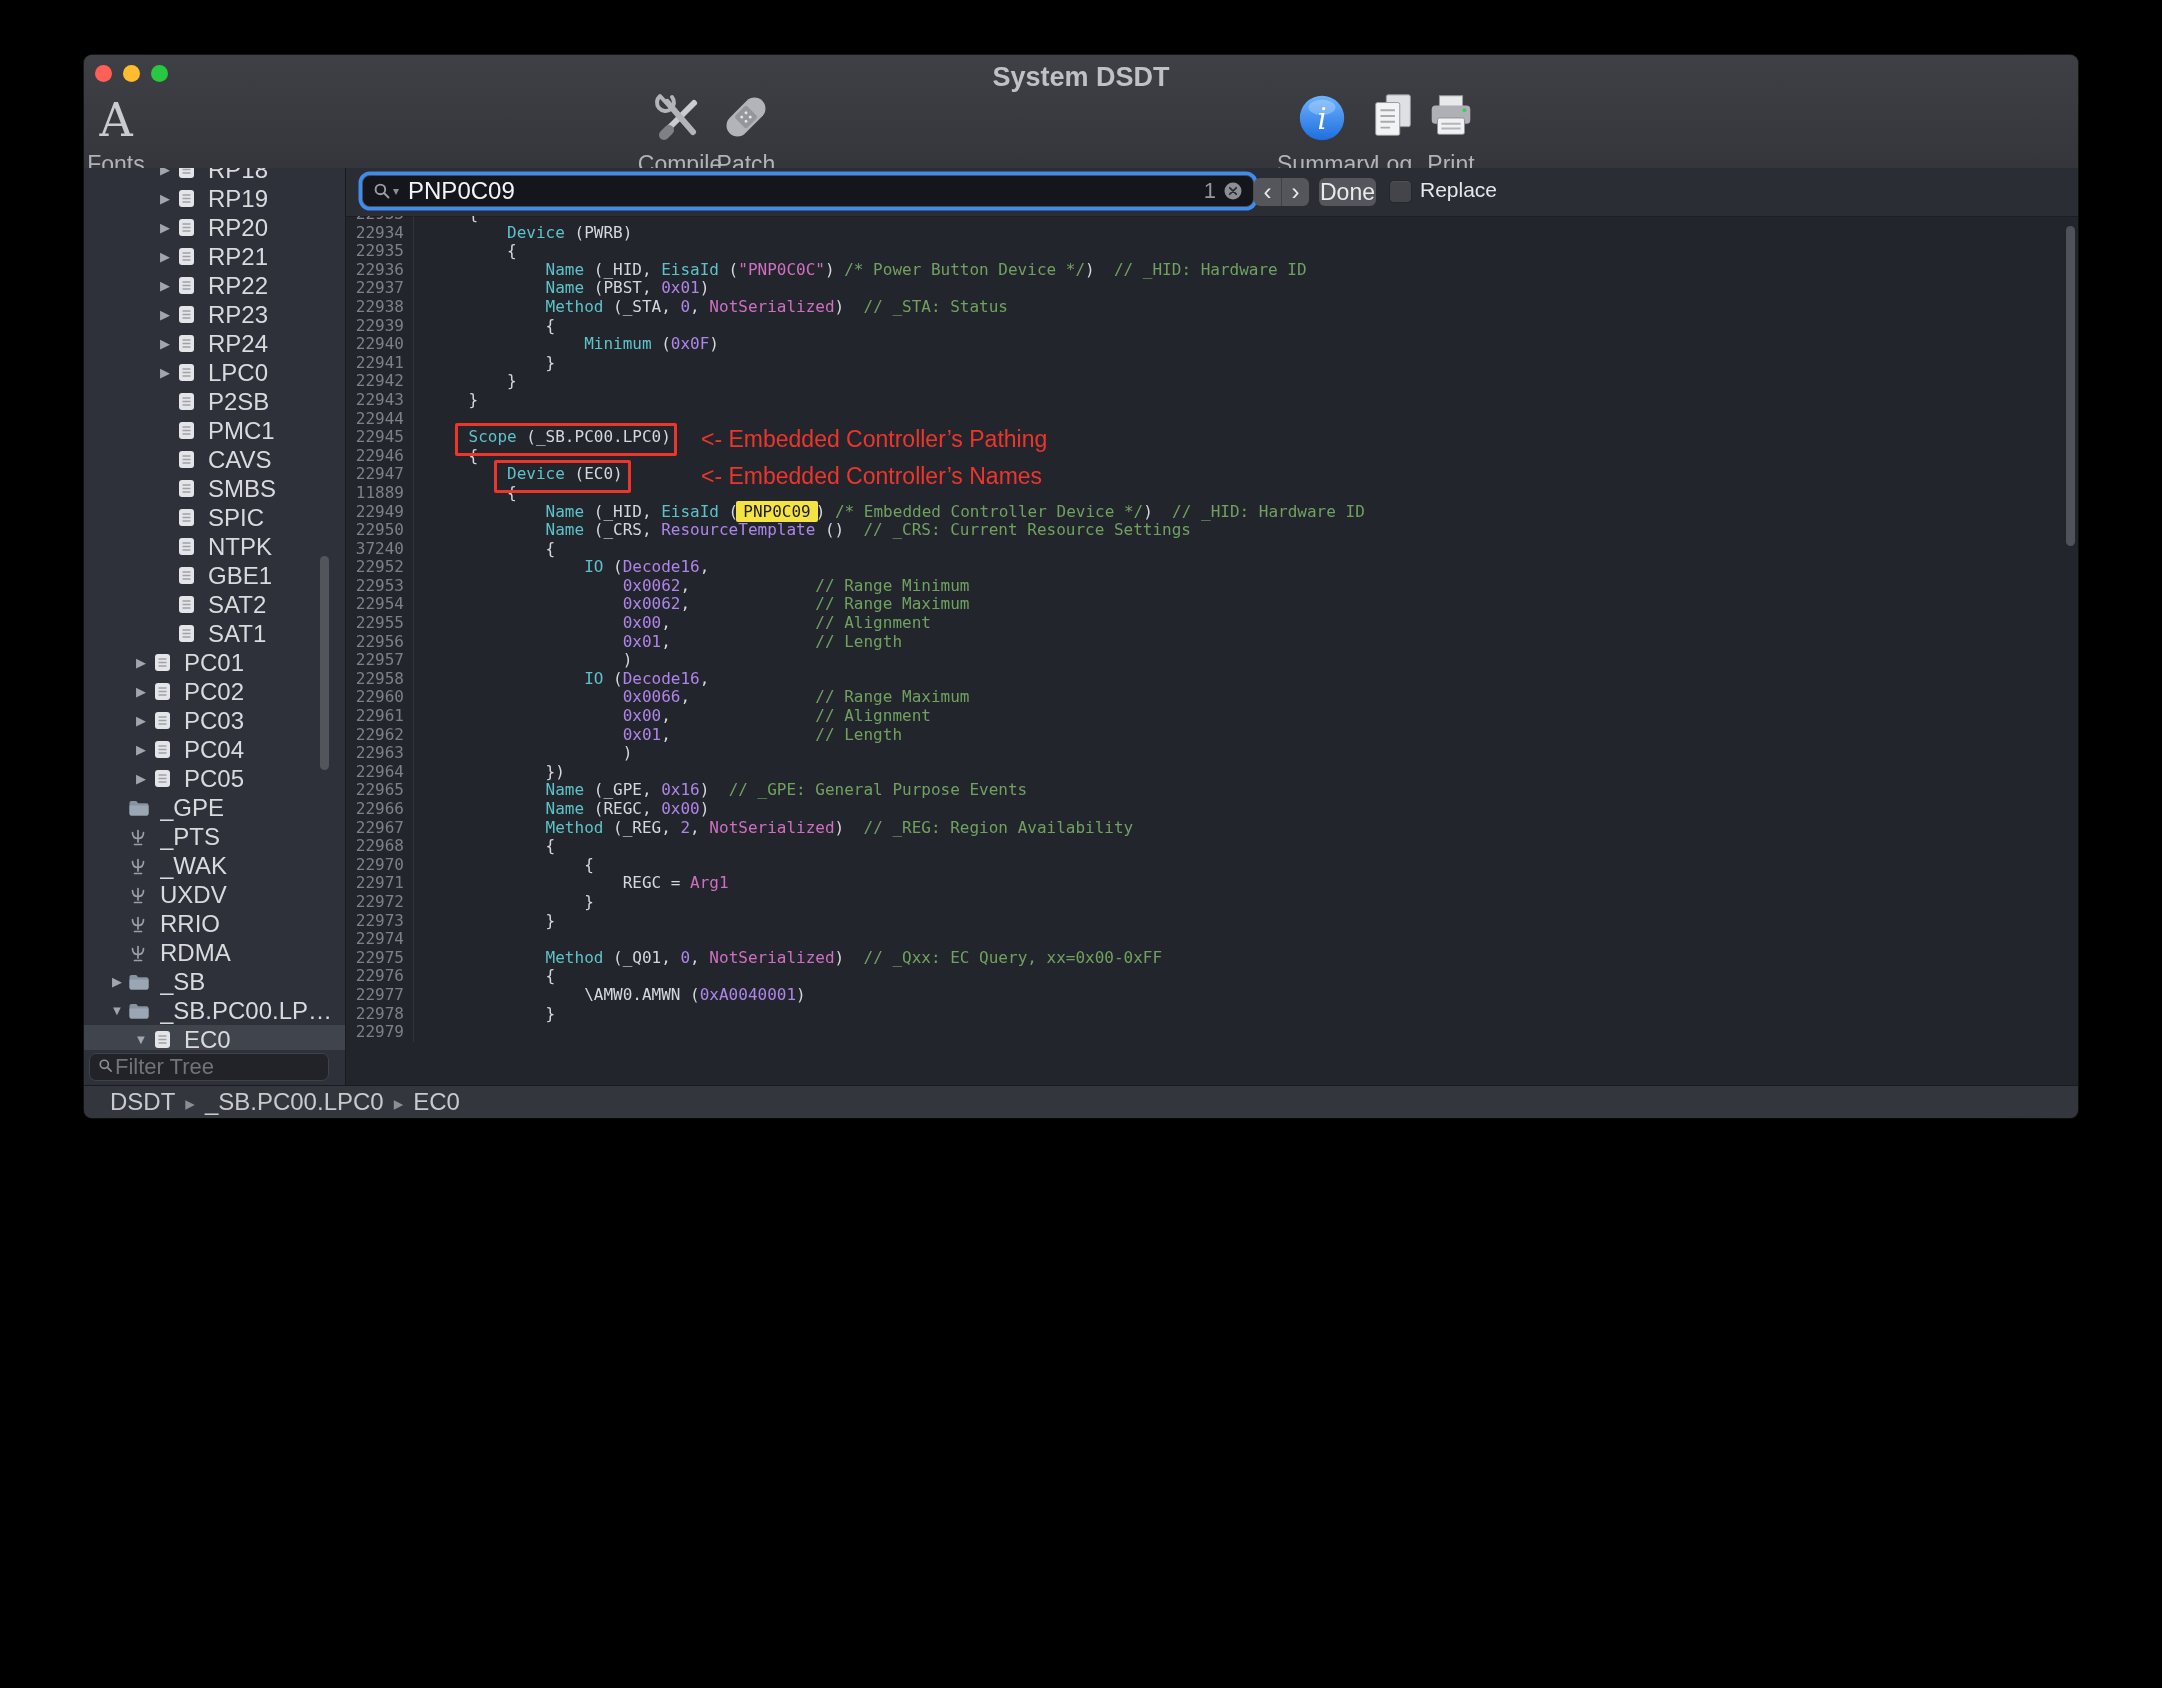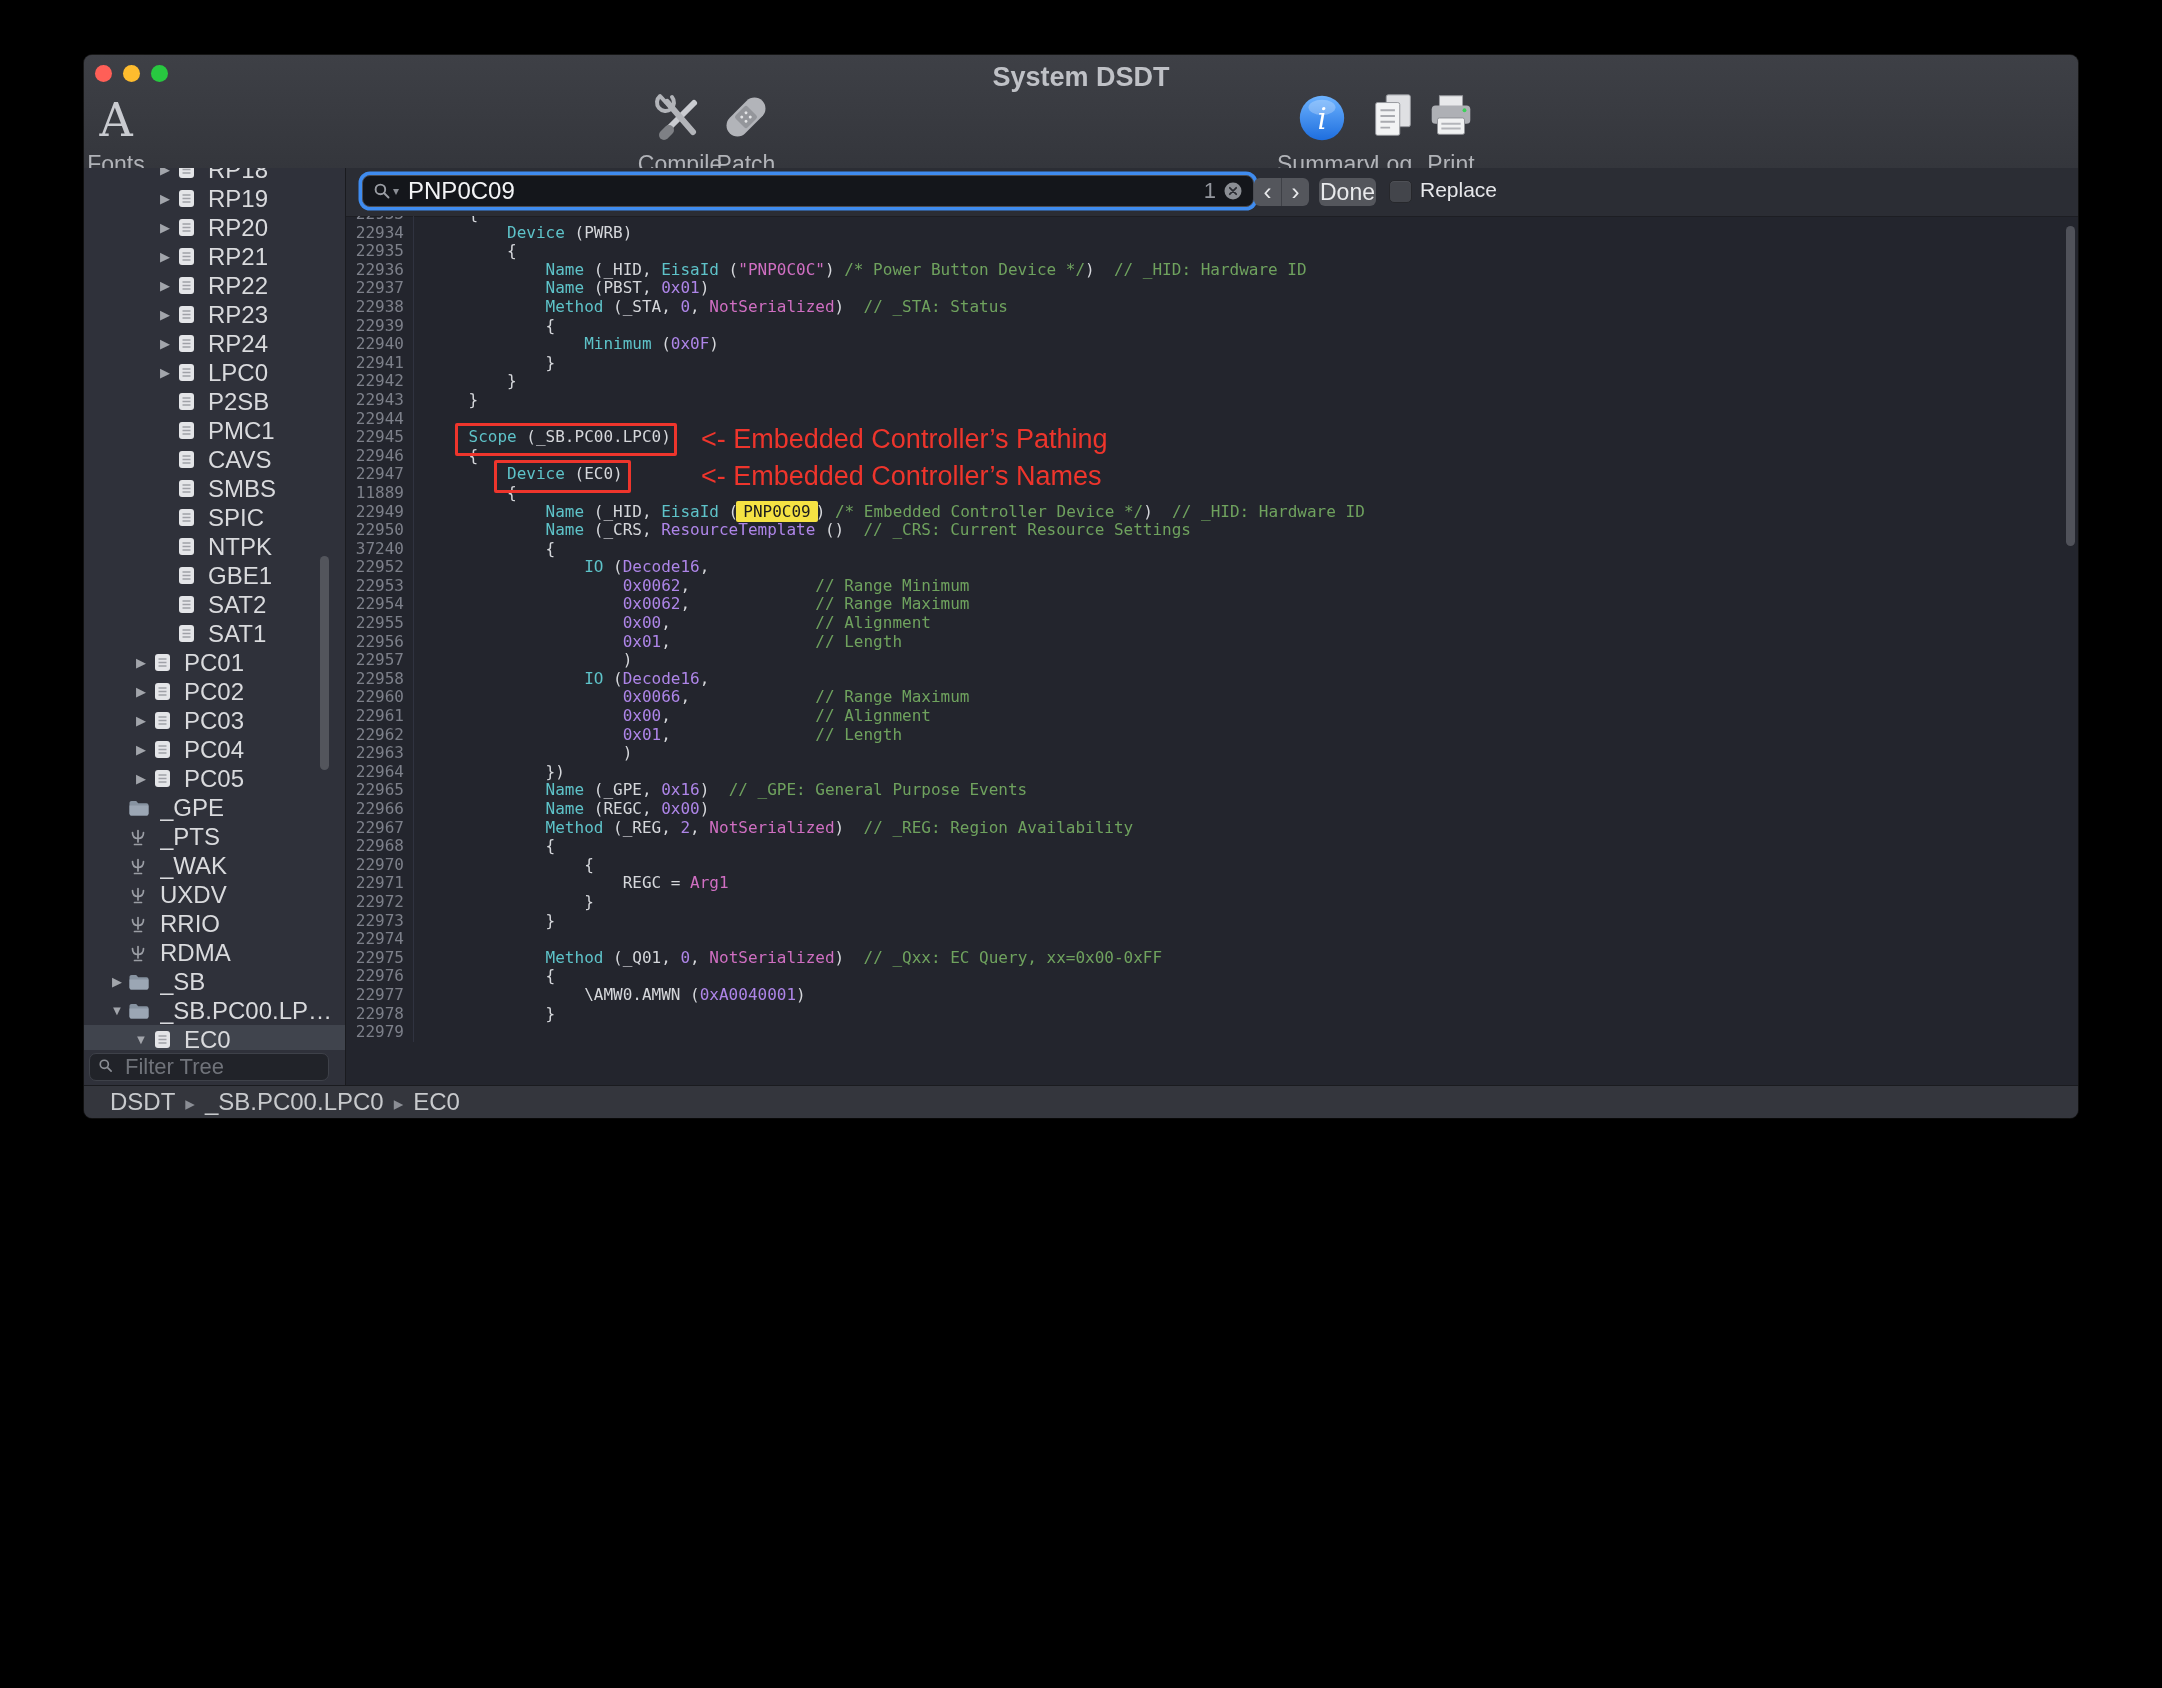--- a/index.html
+++ b/index.html
@@ -27,21 +27,21 @@
   .tree{position:absolute;top:0;left:0;right:0;bottom:36px;overflow:hidden;}
   .trow{display:flex;align-items:center;height:29px;font-size:24px;color:#d9dadd;white-space:nowrap;}
   .trow:first-child{margin-top:-13px;}
   .trow.sel{background:#40444d;}
   .tpad{display:inline-block;height:1px;flex:0 0 auto;}
   .texp{flex:0 0 22px;font-size:13px;color:#a2a5ab;text-align:center;}
   .ticn{flex:0 0 24px;height:22px;display:flex;align-items:center;margin-right:8px;}
   .tlbl{overflow:hidden;text-overflow:ellipsis;}
   .sb-thumb{position:absolute;left:236px;top:388px;width:9px;height:214px;border-radius:5px;background:#53555c;}
   .filter{position:absolute;left:5px;right:16px;bottom:5px;height:26px;border-radius:7px;background:#212329;
-          border:1px solid #3e4149;display:flex;align-items:center;padding:0 8px;gap:10px;}
+          border:1px solid #3e4149;display:flex;align-items:center;padding:0 8px;gap:0;}
   .filter input{flex:1;min-width:0;background:none;border:none;outline:none;color:#d7d8db;font:22px "Liberation Sans",sans-serif;}
   .filter input::placeholder{color:#70737a;}
 
   
   .editor{position:absolute;top:113px;left:262px;right:0;bottom:32px;background:#23252d;}
   .findbar{position:absolute;top:0;left:0;right:0;height:48px;background:#2b2d34;border-bottom:1px solid #1d1e23;}
   .ffield{position:absolute;left:16px;top:7px;width:870px;height:30px;background:#14161b;border:1px solid #4b4d53;
           border-radius:8px;box-shadow:0 0 0 3.5px var(--blue,#3f8cf0);display:flex;align-items:center;padding:0 10px;gap:7px;}
   .fmag2{display:flex;align-items:center;gap:2px;color:#8b8e95;font-size:12px;}
   .fquery{flex:1;min-width:0;font:24px "Liberation Sans",sans-serif;color:#f3f4f6;background:none;border:none;outline:none;}
@@ -61,21 +61,21 @@
   .line{display:flex;height:18.6px;}
   .lnum{flex:0 0 58px;text-align:right;padding-right:9px;color:#7d808a;border-right:1px solid #303340;}
   .lcode{padding-left:16px;white-space:pre;}
   .tk-t{color:#d5d7db;} .tk-k{color:var(--keyword,#5ec3c9);} .tk-n{color:var(--number,#ae85e8);}
   .tk-s{color:var(--string,#d06fc2);} .tk-c{color:var(--comment,#6fa25e);}
   .tk-hl{background:var(--hl,#f5e243);color:#1c1c1e;padding:1px 7px;margin:0 -2px;border-radius:2px;}
 
   .rbox{position:absolute;border:3px solid var(--red,#ee352c);border-radius:2px;}
   #box-scope{left:109px;top:255px;width:216px;height:27px;}
   #box-device{left:148px;top:292px;width:131px;height:27px;}
-  .ann{position:absolute;font-size:27px;font-weight:500;color:var(--red,#ee352c);line-height:30px;}
+  .ann{position:absolute;font-size:23px;font-weight:500;color:var(--red,#ee352c);line-height:30px;}
   #ann-pathing{left:355px;top:256px;}
   #ann-names{left:355px;top:293px;}
   .escroll{position:absolute;right:3px;top:58px;width:9px;height:320px;border-radius:5px;background:#50525a;}
 
   
   .statusbar{position:absolute;left:0;right:0;bottom:0;height:32px;background:#34363d;border-top:1px solid #1a1b1f;
              display:flex;align-items:center;padding-left:26px;font-size:24px;color:#c8cacd;}
   .bsep{margin:0 10px;color:#8b8e95;font-size:19px;}
 </style>
 </head>

